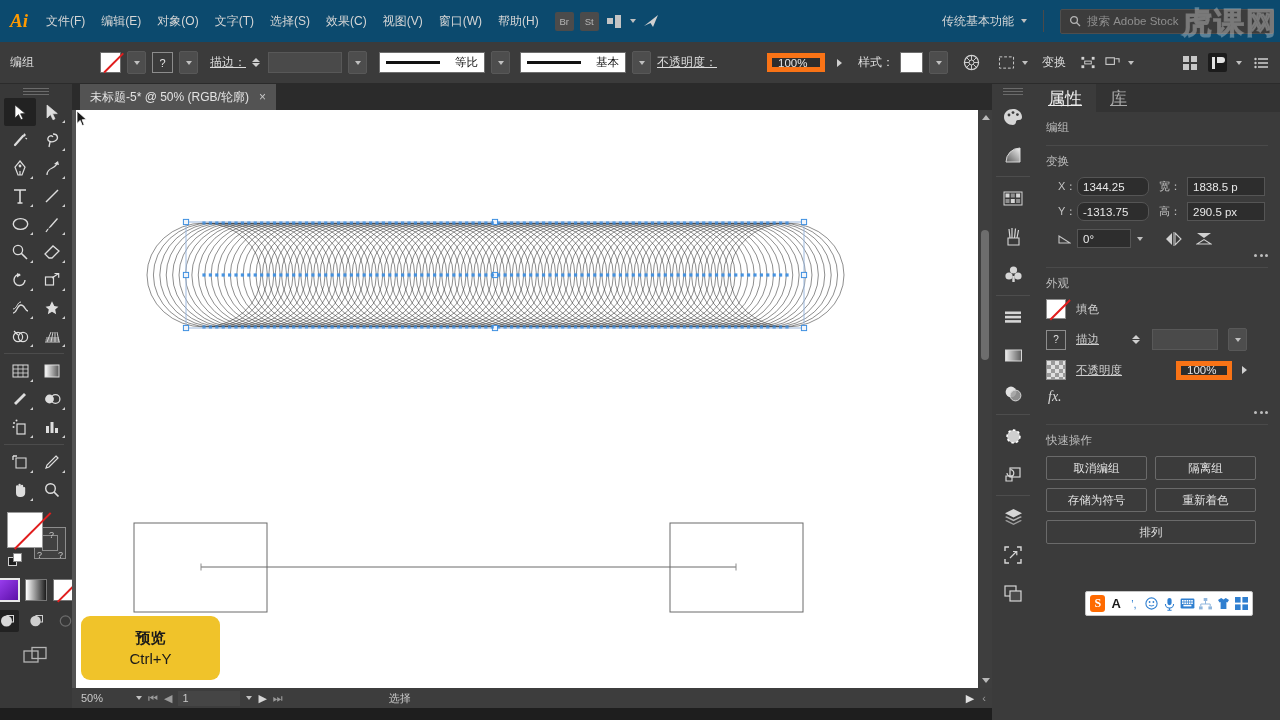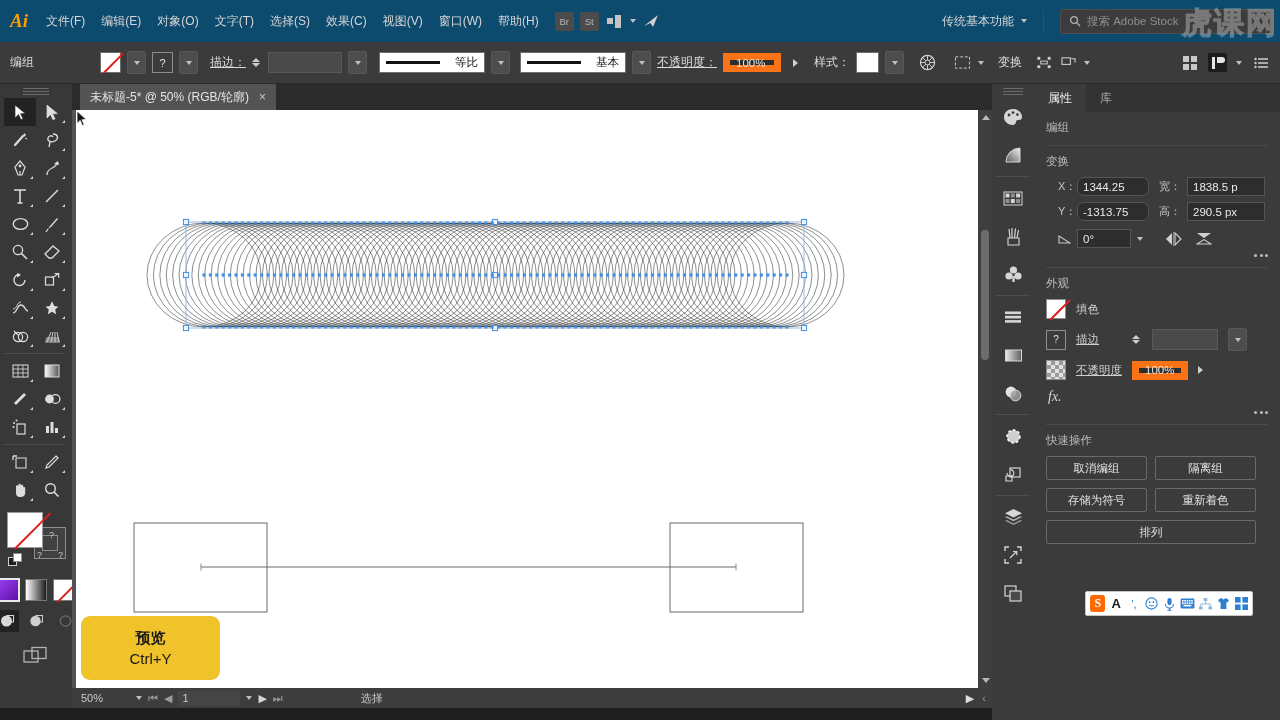--- a/index.html
+++ b/index.html
@@ -83,23 +83,24 @@
     width:19px;height:19px;background:#3b3b3b;border:1px solid #8c8c8c;
     display:flex;align-items:center;justify-content:center;font-size:11px;color:#e4e4e4;
   }
   .swatch-white{width:21px;height:19px;background:#fff;border:1px solid #6e6e6e;}
   .dd-btn{
     width:17px;height:21px;display:flex;align-items:center;justify-content:center;
     background:#4d4d4d;border:1px solid #585858;border-radius:2px;
   }
   .dd-btn.plain{background:transparent;border:none;}
   .num-field{
-    height:19px;min-width:58px;background:#2d2d2d;border:7px solid #f97316;
+    height:19px;min-width:58px;background:#2d2d2d;border:5px solid #f97316;
     display:flex;align-items:center;padding:0 6px;font-size:11.5px;color:#e6e6e6;
     box-sizing:border-box;
+    margin-left:44px;
   }
   .blank-field{height:19px;width:72px;background:#4a4a4a;border:1px solid #585858;}
   .stepper{display:flex;flex-direction:column;gap:1px;margin-right:2px;}
   .stepper i{width:0;height:0;border-left:4px solid transparent;border-right:4px solid transparent;}
   .stepper i.up{border-bottom:4px solid #cfcfcf;}
   .stepper i.dn{border-top:4px solid #cfcfcf;}
   .profile-box{
     height:21px;width:106px;background:#fff;border:1px solid #6e6e6e;
     display:flex;align-items:center;justify-content:space-between;
     padding:0 6px;box-sizing:border-box;
@@ -212,21 +213,21 @@
   }
   .zoom-field{
     width:52px;height:15px;background:#3d3d3d;display:flex;align-items:center;
     padding-left:3px;box-sizing:border-box;
   }
   .pg-field{
     width:62px;height:15px;background:#454545;display:flex;align-items:center;
     padding-left:4px;box-sizing:border-box;
   }
   .st-nav{display:flex;align-items:center;gap:6px;color:#9a9a9a;}
-  .st-center{margin-left:72px;font-size:11px;color:#c9c9c9;font-family:Liberation Mono, monospace;}
+  .st-center{margin-left:100px;font-size:11px;color:#c9c9c9;font-family:Liberation Mono, monospace;}
   .st-right{margin-left:auto;display:flex;align-items:center;gap:8px;}
   .bottomfill{position:absolute;left:0;top:708px;width:1280px;height:12px;background:#1e1e1e;}
   .leftfill{position:absolute;left:0;top:688px;width:72px;height:32px;background:#383838;}
 
   
   .dock{
     position:absolute;left:992px;top:84px;width:42px;height:636px;background:#3b3b3b;
     display:flex;flex-direction:column;align-items:center;padding-top:4px;box-sizing:border-box;
   }
   .dock-grip{width:20px;height:7px;display:flex;flex-direction:column;gap:2px;margin-bottom:3px;}
@@ -235,21 +236,21 @@
     width:40px;height:38px;display:flex;align-items:center;justify-content:center;color:#cfcfcf;
   }
   .dock-div{width:34px;height:1px;background:#4d4d4d;margin:2px 0;}
 
   
   .props{
     position:absolute;left:1034px;top:84px;width:246px;height:636px;background:#3b3b3b;
   }
   .prop-tabs{display:flex;height:28px;align-items:stretch;background:#333;}
   .ptab{
-    display:flex;align-items:center;padding:0 14px;font-size:12px;color:#a9a9a9;
+    display:flex;align-items:center;padding:0 14px;font-size:17px;color:#a9a9a9;text-decoration:underline;
   }
   .ptab.active{background:#3b3b3b;color:#efefef;}
   .p-section{padding:8px 12px 0 12px;}
   .p-title{font-size:11.5px;color:#bdbdbd;margin-bottom:8px;}
   .p-divider{height:1px;background:#4a4a4a;margin:10px 0 0 0;}
   .xf-row{display:flex;align-items:flex-start;gap:8px;}
   .anchor9{
     width:26px;height:26px;display:grid;grid-template-columns:repeat(3,1fr);
     grid-template-rows:repeat(3,1fr);gap:2px;margin-top:4px;
   }

